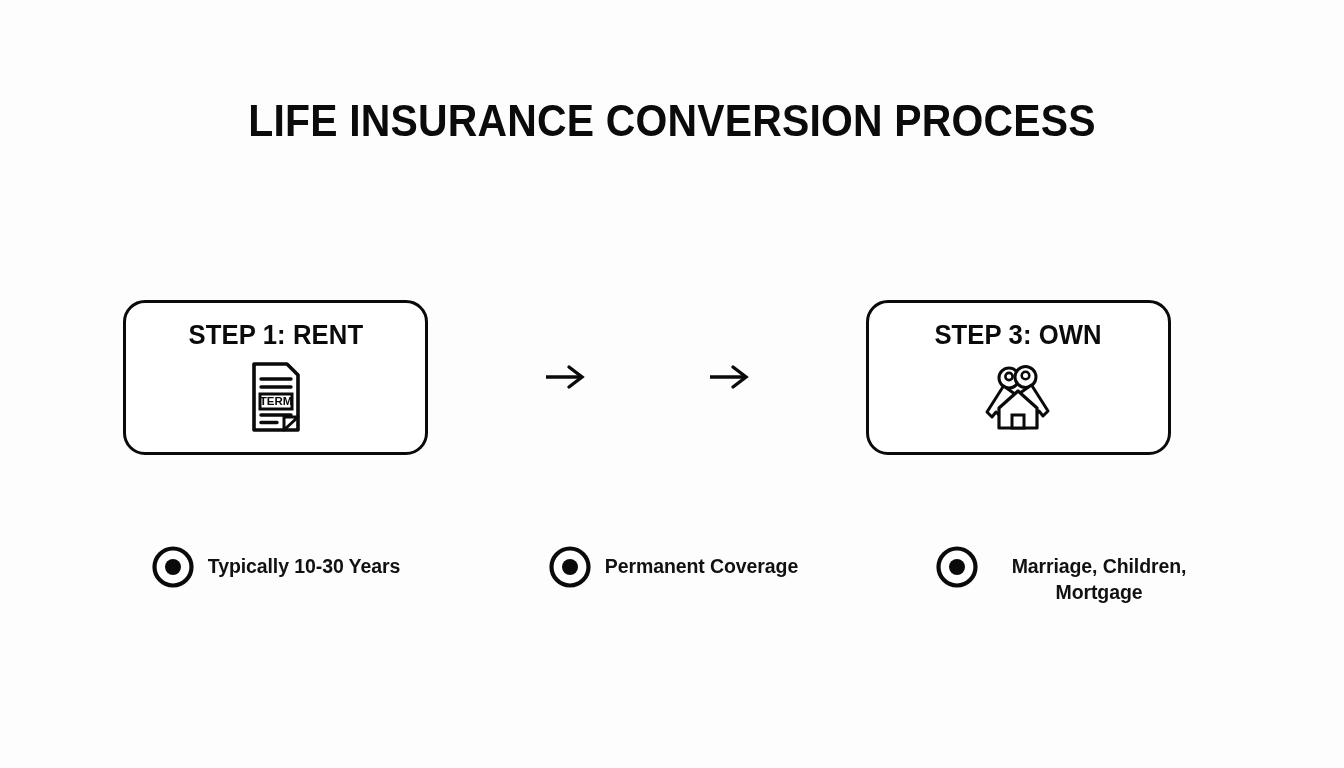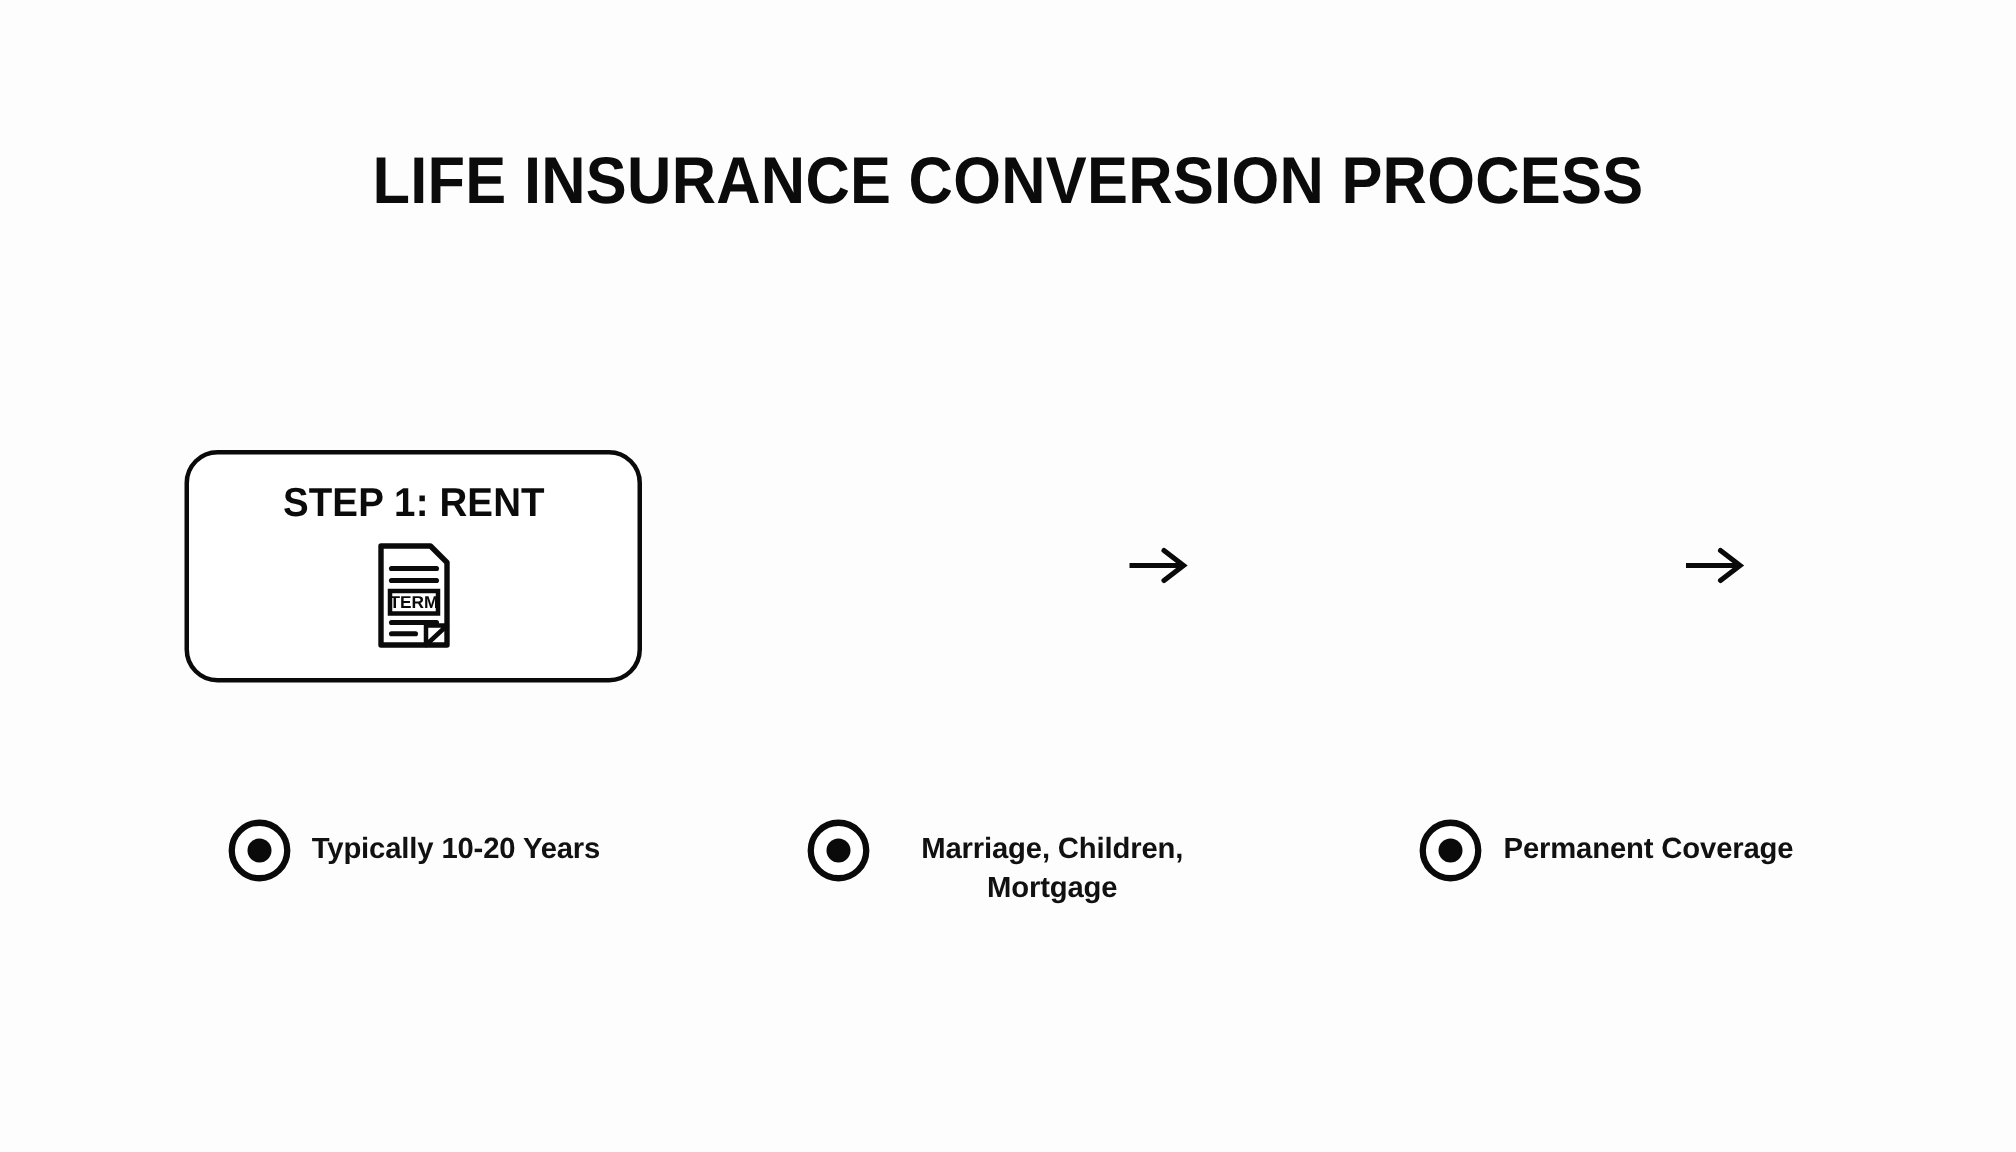--- a/index.html
+++ b/index.html
@@ -156,40 +156,60 @@
   </div>
 
 
   <div class="arrow">
     <svg width="46" height="28" viewBox="0 0 46 28" aria-hidden="true">
       <line x1="4" y1="14" x2="38" y2="14" stroke="#0a0a0a" stroke-width="3.4" stroke-linecap="butt"></line>
       <polyline points="27,4 40,14 27,24" fill="none" stroke="#0a0a0a" stroke-width="3.4" stroke-linecap="round" stroke-linejoin="miter"></polyline>
     </svg>
   </div>
 
+  <div class="step-card">
+    <div class="step-title">STEP 3: OWN</div>
+    <svg class="step-icon" viewBox="0 0 72 74">
+
+      <g fill="#ffffff" stroke="#0a0a0a" stroke-width="3" stroke-linejoin="round">
+        <circle cx="27" cy="18" r="10"></circle>
+        <path d="M21.5 26 L5 52 L10 57 L14 52 L18 56 L22 51 L33 34 Z"></path>
+      </g>
+      <circle cx="27" cy="16.5" r="3.6" fill="#ffffff" stroke="#0a0a0a" stroke-width="2.6"></circle>
+
+      <g fill="#ffffff" stroke="#0a0a0a" stroke-width="3" stroke-linejoin="round">
+        <circle cx="43.5" cy="17" r="10.5"></circle>
+        <path d="M49.5 25 L66 51 L61 56 L57 51 L53 55 L49 50 L38 33 Z"></path>
+      </g>
+      <circle cx="43.5" cy="15.5" r="3.8" fill="#ffffff" stroke="#0a0a0a" stroke-width="2.6"></circle>
+
+      <path d="M36 31 L17 48 V68 H55 V48 Z" fill="#ffffff" stroke="#0a0a0a" stroke-width="3.2" stroke-linejoin="round"></path>
+      <rect x="30" y="55" width="12" height="13" fill="#ffffff" stroke="#0a0a0a" stroke-width="3"></rect>
+    </svg>
+  </div>
 </div>
 
 <div class="captions-row">
 
   <div class="caption-cell one-line">
     <svg class="bullet" viewBox="0 0 44 44">
       <circle cx="22" cy="22" r="18.5" fill="#ffffff" stroke="#0a0a0a" stroke-width="4.2"></circle>
       <circle cx="22" cy="22" r="8" fill="#0a0a0a"></circle>
     </svg>
-    <div class="caption-text">Typically 10-20 Years</div>
+    <div class="caption-text">Typically 10-30 Years</div>
+  </div>
+
+  <div class="caption-cell one-line">
+    <svg class="bullet" viewBox="0 0 44 44">
+      <circle cx="22" cy="22" r="18.5" fill="#ffffff" stroke="#0a0a0a" stroke-width="4.2"></circle>
+      <circle cx="22" cy="22" r="8" fill="#0a0a0a"></circle>
+    </svg>
+    <div class="caption-text">Permanent Coverage</div>
   </div>
 
   <div class="caption-cell two-line">
     <svg class="bullet" viewBox="0 0 44 44">
       <circle cx="22" cy="22" r="18.5" fill="#ffffff" stroke="#0a0a0a" stroke-width="4.2"></circle>
       <circle cx="22" cy="22" r="8" fill="#0a0a0a"></circle>
     </svg>
     <div class="caption-text">Marriage, Children, Mortgage</div>
   </div>
-
-  <div class="caption-cell one-line">
-    <svg class="bullet" viewBox="0 0 44 44">
-      <circle cx="22" cy="22" r="18.5" fill="#ffffff" stroke="#0a0a0a" stroke-width="4.2"></circle>
-      <circle cx="22" cy="22" r="8" fill="#0a0a0a"></circle>
-    </svg>
-    <div class="caption-text">Permanent Coverage</div>
-  </div>
 </div>
 
 </body></html>

